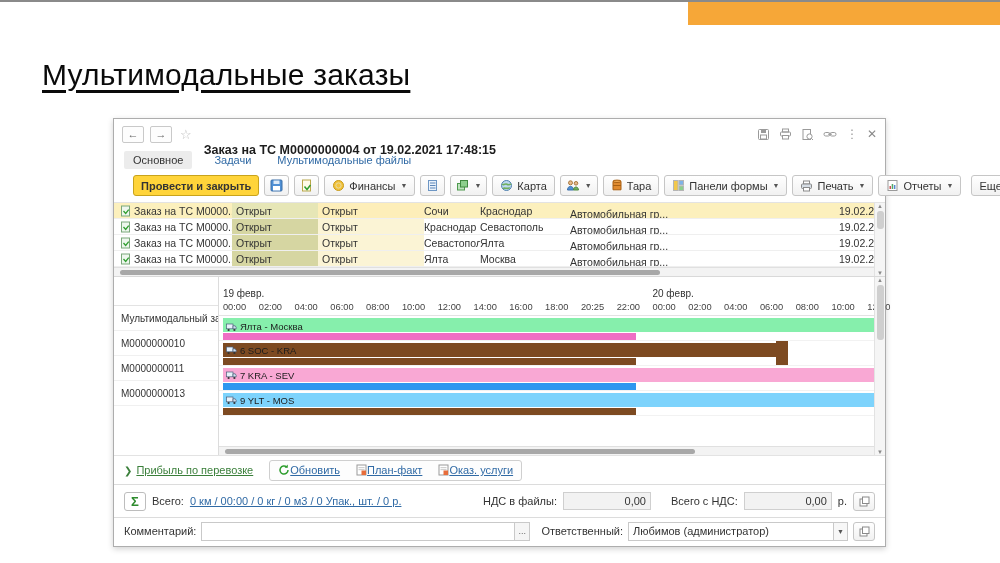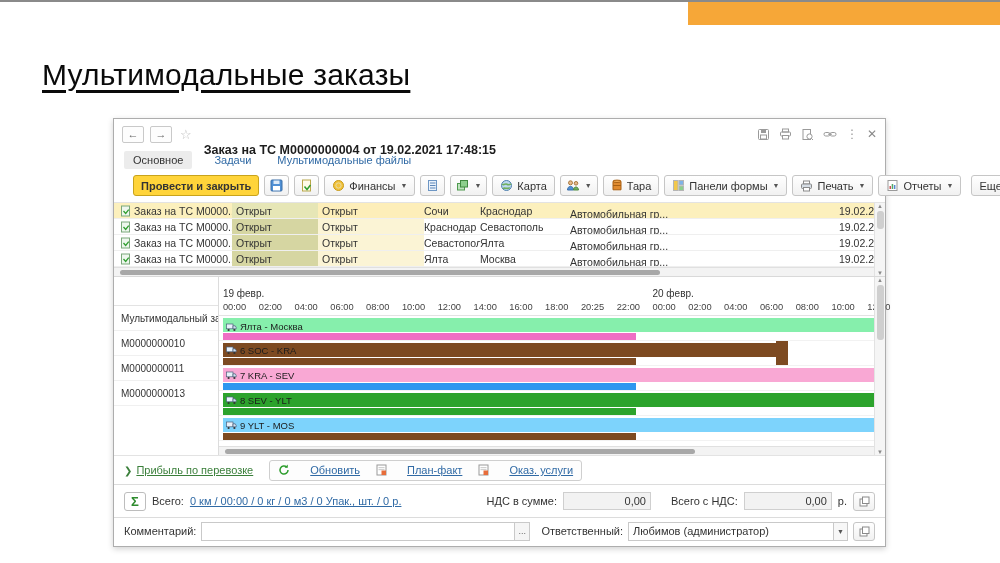--- a/index.html
+++ b/index.html
@@ -67,21 +67,21 @@
   .gbar { position:absolute; top:2px; height:14px; display:flex; align-items:center; gap:3px; padding-left:3px; font-size:9.5px; color:#1c1c1c; white-space:nowrap; overflow:hidden; }
   .gsub { position:absolute; top:17px; height:7px; }
   .gcap { position:absolute; top:0; height:24px; }
   .gantt .hscroll { position:absolute; left:105px; right:11px; bottom:0; }
 
   
   .profit-row { flex:0 0 auto; display:flex; align-items:center; gap:4px; padding:5px 10px; height:28px; }
   .expander { color:var(--green-link,#3a7f3a); font-size:10px; }
   .profit-link { color:var(--green-link,#3a7f3a); text-decoration:underline; }
   .fgroup { margin-left:12px; border:1px solid #cfcfcf; border-radius:3px; display:flex; align-items:center; height:21px; background:#fdfdfd; }
-  .fbtn { display:flex; align-items:center; gap:20px; padding:0 8px; height:100%; }
+  .fbtn { display:flex; align-items:center; gap:0; padding:0 8px; height:100%; }
   .fbtn span { color:var(--link,#306aa5); text-decoration:underline; }
 
   .totals-row { flex:0 0 auto; display:flex; align-items:center; gap:6px; padding:6px 10px; height:34px; border-top:1px solid #dcdcdc; border-bottom:1px solid #dcdcdc; }
   .sigma-btn { width:22px; height:19px; border:1px solid #bdbdbd; border-radius:3px; background:#fff; color:#2e8b2e; font-weight:700; font-size:13px; display:flex; align-items:center; justify-content:center; }
   .tot-link { color:var(--link,#306aa5); text-decoration:underline; }
   .ro-input { background:#f2f2f2; border:1px solid #cfcfcf; height:18px; display:flex; align-items:center; justify-content:flex-end; padding:0 4px; color:#333; }
   .sq-btn { width:22px; height:19px; border:1px solid #c6c6c6; border-radius:3px; background:linear-gradient(#fff,#f1f1f1); display:flex; align-items:center; justify-content:center; color:#777; font-size:10px; }
 
   .comment-row { flex:0 0 auto; display:flex; align-items:center; gap:5px; padding:4px 10px 6px 10px; height:28px; }
   .inp { border:1px solid #c9c9c9; height:19px; background:#fff; display:flex; align-items:center; padding:4px 4px; }
@@ -382,32 +382,20 @@
               <rect x="0.5" y="1" width="6.5" height="4.8" fill="#e8f2fb" stroke="#4a5f7a" stroke-width=".7"></rect>
               <path d="M7 2.8h2.2l1 1.6v1.4H7z" fill="#cfe0ef" stroke="#4a5f7a" stroke-width=".7"></path>
               <circle cx="2.6" cy="7" r="1.1" fill="#333"></circle>
               <circle cx="8.4" cy="7" r="1.1" fill="#333"></circle>
             </svg>
           <span>7 KRA - SEV</span>
         </div>
         <div class="gsub" style="left: 0.6%; width: 63.1%; background: rgb(46, 151, 239);"></div>
       </div>
       <div class="grow">
-        <div class="gbar" style="left: 0.6%; width: 99.4%; background: rgb(44, 163, 44);">
-          <svg width="11" height="9">
-              <rect x="0.5" y="1" width="6.5" height="4.8" fill="#e8f2fb" stroke="#4a5f7a" stroke-width=".7"></rect>
-              <path d="M7 2.8h2.2l1 1.6v1.4H7z" fill="#cfe0ef" stroke="#4a5f7a" stroke-width=".7"></path>
-              <circle cx="2.6" cy="7" r="1.1" fill="#333"></circle>
-              <circle cx="8.4" cy="7" r="1.1" fill="#333"></circle>
-            </svg>
-          <span>8 SEV - YLT</span>
-        </div>
-        <div class="gsub" style="left: 0.6%; width: 63.1%; background: rgb(44, 163, 44);"></div>
-      </div>
-      <div class="grow">
         <div class="gbar" style="left: 0.6%; width: 99.4%; background: #7dd3fc;">
           <svg width="11" height="9">
               <rect x="0.5" y="1" width="6.5" height="4.8" fill="#e8f2fb" stroke="#4a5f7a" stroke-width=".7"></rect>
               <path d="M7 2.8h2.2l1 1.6v1.4H7z" fill="#cfe0ef" stroke="#4a5f7a" stroke-width=".7"></path>
               <circle cx="2.6" cy="7" r="1.1" fill="#333"></circle>
               <circle cx="8.4" cy="7" r="1.1" fill="#333"></circle>
             </svg>
           <span>9 YLT - MOS</span>
         </div>
         <div class="gsub" style="left: 0.6%; width: 63.1%; background: rgb(125, 74, 33);"></div>
@@ -455,21 +443,21 @@
     </div>
   </div>
 
   <div class="totals-row">
     <div class="sigma-btn">
         <span>Σ</span>
       </div>
     <span class="lbl">Всего:</span>
     <span class="tot-link">0 км / 00:00 / 0 кг / 0 м3 / 0 Упак., шт. / 0 р.</span>
     <div style="flex:1"></div>
-    <span class="lbl">НДС в сумме:</span>
+    <span class="lbl">НДС в файлы:</span>
     <div class="ro-input" style="width:88px;">0,00</div>
     <span style="width:8px"></span>
     <span class="lbl">Всего с НДС:</span>
     <div class="ro-input" style="width:88px;">0,00</div>
     <span class="lbl">р.</span>
     <div class="sq-btn">
       <svg width="11" height="11">
           <rect x="1" y="3" width="7" height="7" fill="#fff" stroke="#8a8a8a"></rect>
           <rect x="3.5" y="1" width="6.5" height="6.5" fill="#fff" stroke="#8a8a8a"></rect>
         </svg>

